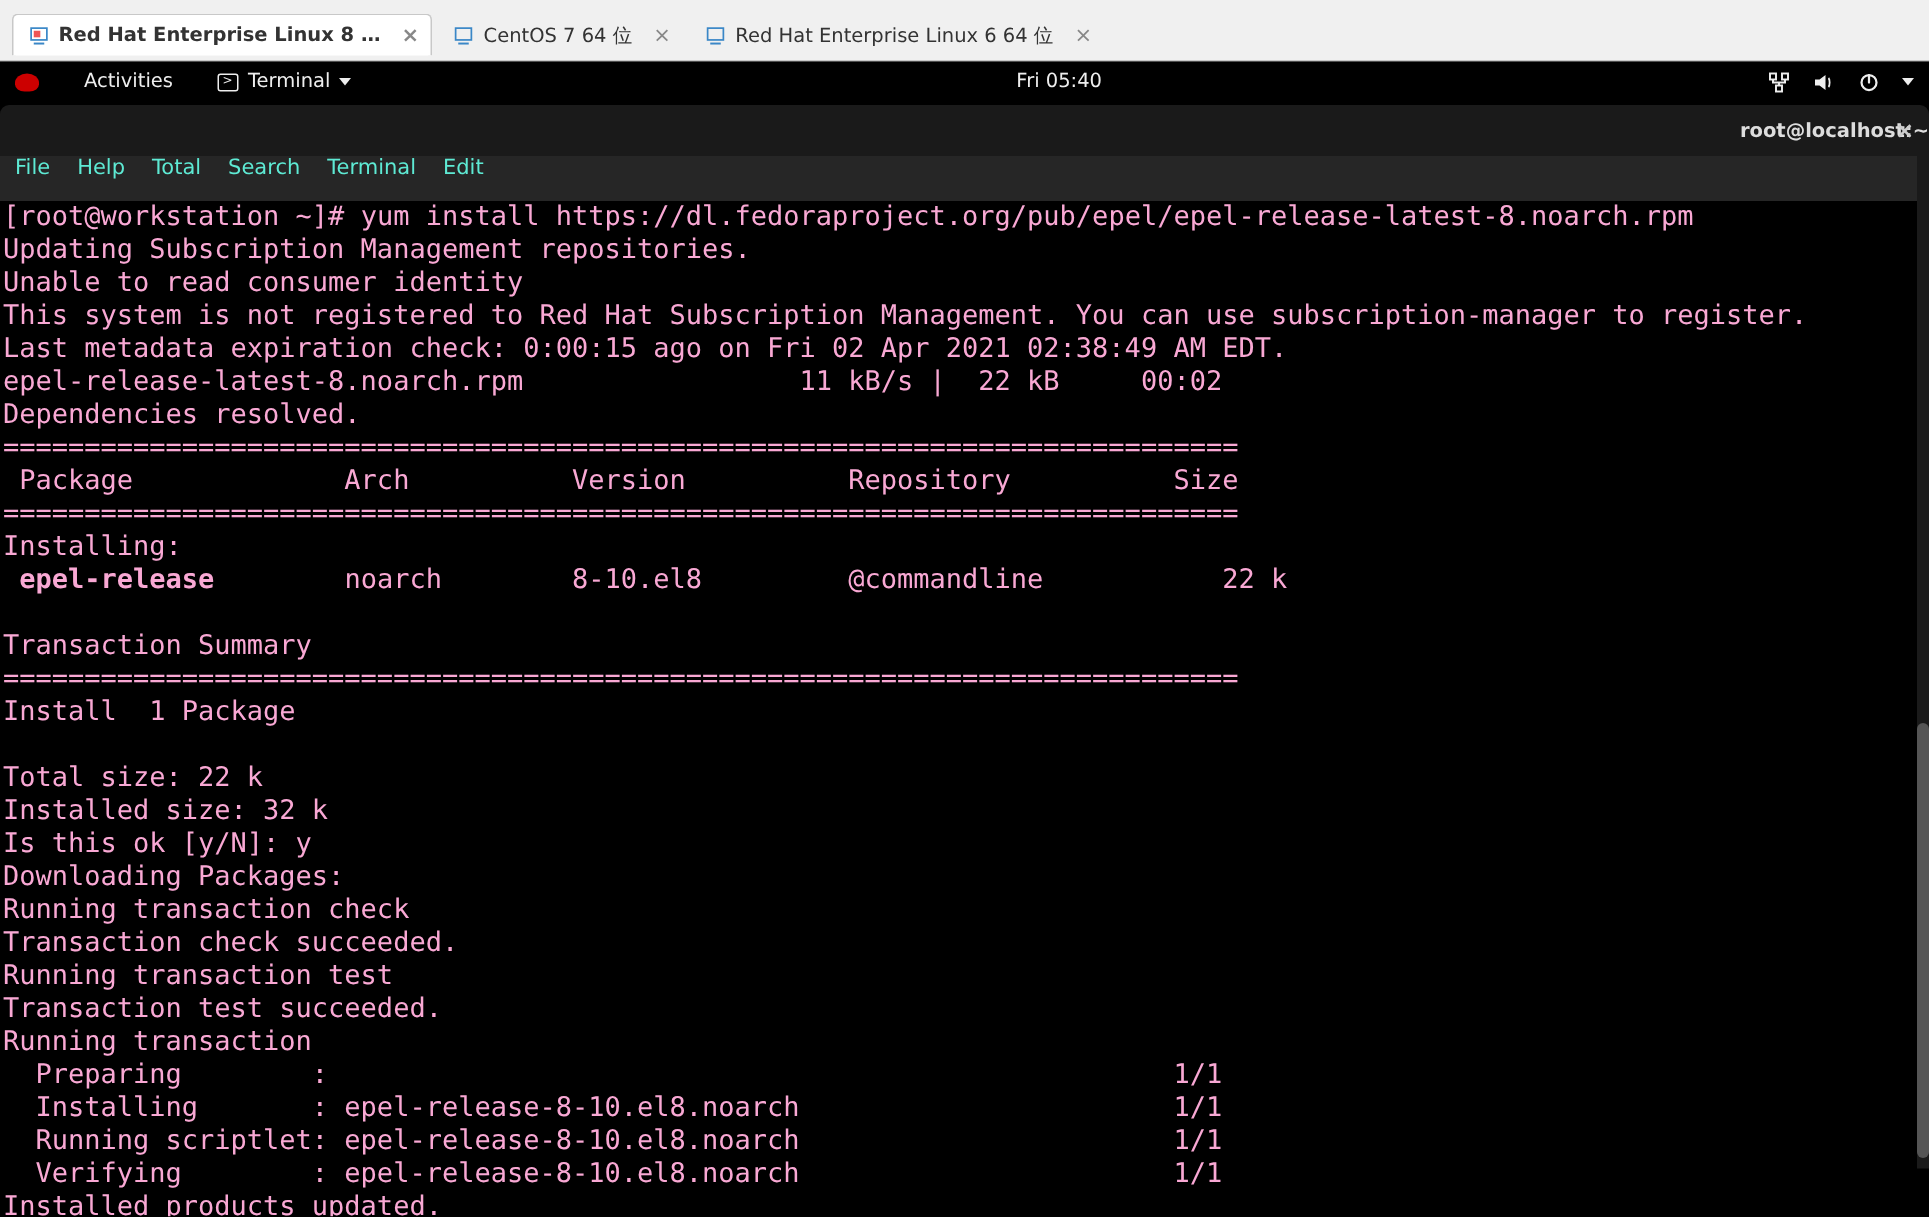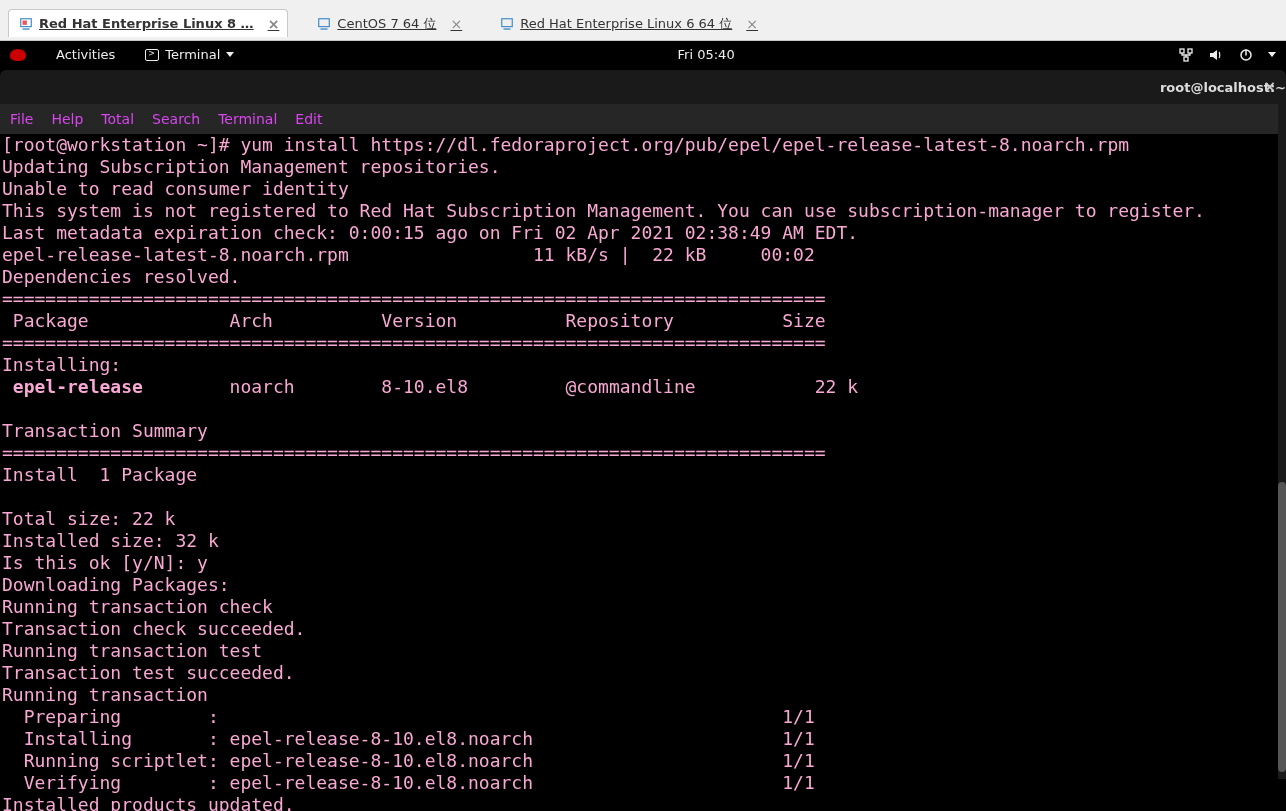--- a/index.html
+++ b/index.html
@@ -24,25 +24,24 @@
 }
 .vm-tab {
   display: flex;
   align-items: center;
   gap: 6px;
   padding: 6px 8px 6px 10px;
   border: 1px solid transparent;
   border-bottom: none;
   border-top-left-radius: 4px;
   border-top-right-radius: 4px;
-  margin-right: 18px;
+  margin-right: 3px;
   font-size: 13px;
   color: #333;
   min-width: 160px;
-  text-decoration: underline;
 }
 .vm-tab.active {
   background: #fff;
   border-color: #c8c8c8;
   font-weight: 600;
 }
 .tab-icon {
   width: 14px;
   height: 14px;
   flex-shrink: 0;
@@ -115,23 +114,22 @@
 }
 .window-close {
   position: absolute;
   right: 10px;
   color: #ccc;
   font-size: 15px;
 }
 .menubar {
   height: 30px;
   background: #262626;
-  color: #d946ef;
-  display: flex;
-  align-items: center;
+  color: #5eead4;
+  display: flex;
   gap: 18px;
   padding: 0 10px;
   font-size: 14px;
 }
 .terminal-body {
   background: #000;
   color: #f9a8d4;
   font-family: "DejaVu Sans Mono", "Liberation Mono", monospace;
   font-size: 18px;
   line-height: 22px;

